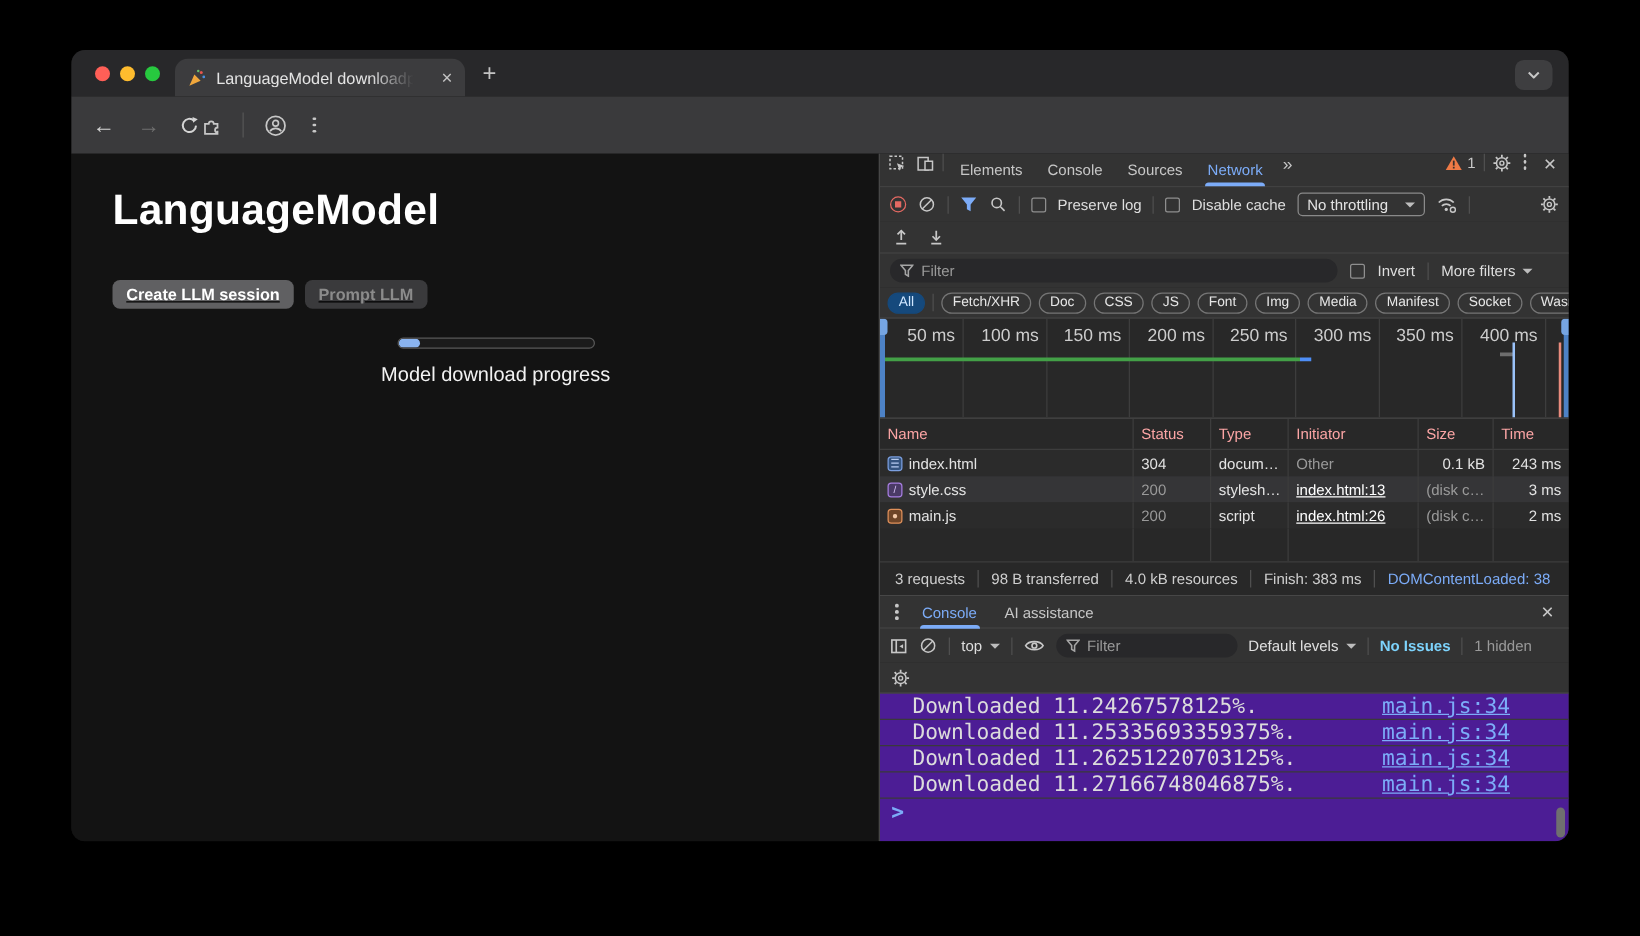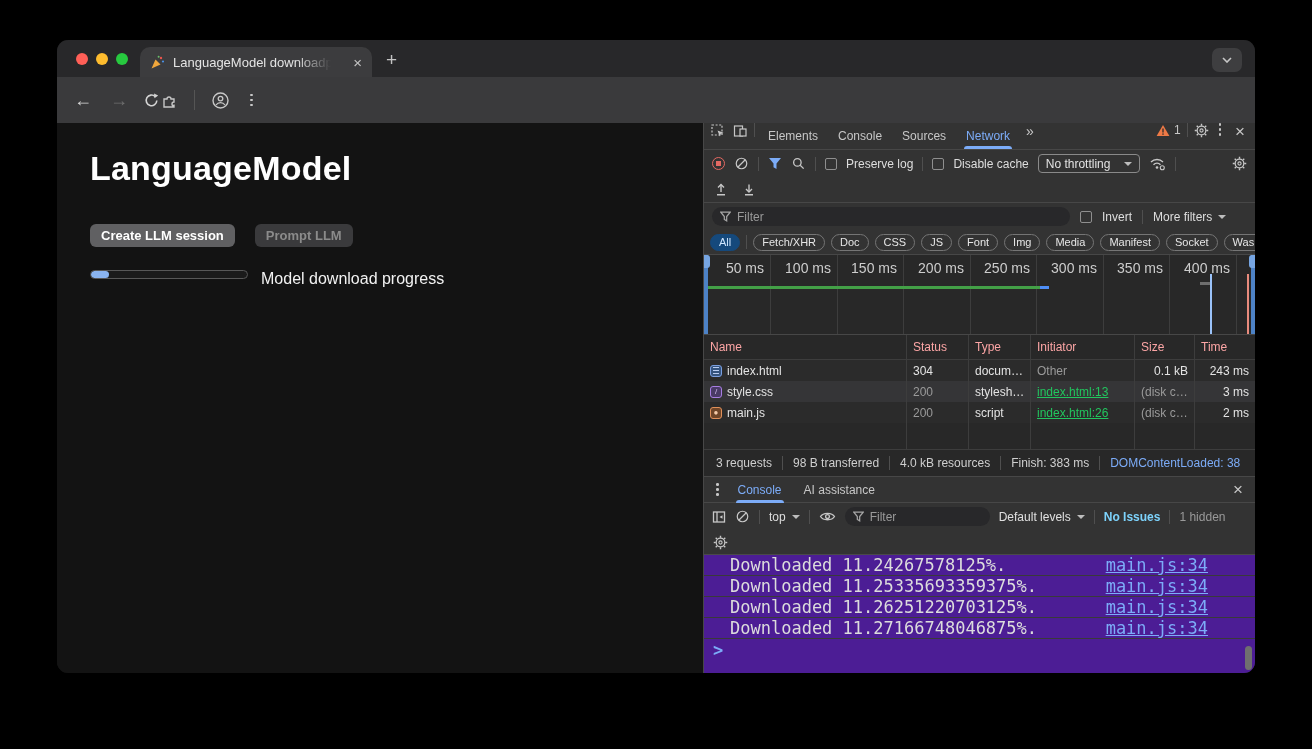--- a/index.html
+++ b/index.html
@@ -31,25 +31,25 @@
              padding:0 12px; margin:0 10px 0 8px; gap:10px; min-width:0; }
   .url { color:#e9e9e9; font-size:14px; white-space:nowrap; overflow:hidden; flex:1; }
   .star { color:#d0d0d0; font-size:16px; }
   .tb-icons { display:flex; align-items:center; gap:16px; }
   .tb-sep { width:1px; height:20px; background:#555; }
 
   
   .content { display:flex; height:550px; }
   .page { width:646px; background:#131313; padding:26px 0 0 33px; }
   .page h1 { color:#fff; font-size:34px; font-weight:700; letter-spacing:.2px; }
-  .btnrow { margin-top:36px; display:flex; gap:20px; }
+  .btnrow { margin-top:36px; display:flex; gap:9px;text-decoration:underline; }
   .pbtn { font-family:"Liberation Sans",sans-serif; font-size:13px; font-weight:700; color:#fff;
           background:#606062; border:none; border-radius:6px; padding:4px 11px; }
   .pbtn.disabled { background:#3a3a3c; color:#8b8b8b; }
-  .progrow { margin-top:23px; display:flex; align-items:flex-start; gap:13px; }
+  .progrow { margin-top:23px; display:flex; align-items:center; gap:13px;flex-direction:column; }
   .ptrack { width:158px; height:9px; border:1px solid #585858; border-radius:5px; background:#1b1b1b; overflow:hidden; }
   .pfill { height:100%; background:#8ab4f0; border-radius:4px; }
   .proglabel { color:#f2f2f2; font-size:16px; }
 
   
   .devtools { flex:1; background:#282828; border-left:1px solid #474747; display:flex; flex-direction:column;
               color:#c7c7c7; font-size:12px; min-width:0; }
   .vsep { width:1px; height:14px; background:#4f4f4f; flex:none; }
   .caret { width:0; height:0; border-left:4px solid transparent; border-right:4px solid transparent;
            border-top:4px solid #bdbdbd; display:inline-block; }
@@ -106,21 +106,21 @@
   .grid { display:grid; grid-template-columns:203px 62px 62px 104px 60px 1fr; }
   .cell { padding:0 6px; border-right:1px solid #3d3d3d; white-space:nowrap; overflow:hidden; text-overflow:ellipsis;
           display:flex; align-items:center; gap:5px; }
   .cell:last-child { border-right:none; }
   .net-head { height:25px; background:#282828; border-bottom:1px solid #3d3d3d; flex:none; }
   .net-head .cell { color:#fca5a5; }
   .net-row { height:21px; font-size:12px; color:#e3e3e3; flex:none; }
   .net-row.alt { background:#353537; }
   .net-row:not(.alt) { background:#2b2b2b; }
   .dim { color:#9a9a9a; }
-  .rlink { color:#22c55e; text-decoration:underline; }
+  .rlink { color:#ffffff; text-decoration:underline; }
   .num { justify-content:flex-end; }
   .ficon { width:12px; height:12px; border-radius:3px; flex:none; display:flex; align-items:center; justify-content:center;
            font-size:8px; color:#fff; }
   .ficon.doc { background:#35547e; border:1px solid #7b9fe0; }
   .ficon.doc i { width:6px; border-top:1px solid #b9ccf1; box-shadow:0 3px 0 #b9ccf1, 0 -3px 0 #b9ccf1; height:0; display:block; }
   .ficon.css { background:#4a3a66; border:1px solid #a87ee3; color:#d9c4f7; }
   .ficon.js  { background:#6e4528; border:1px solid #e0905a; color:#f3c9a8; }
   .net-empty { flex:1; background:#282828; }
   .net-empty .cell { height:100%; }
 

